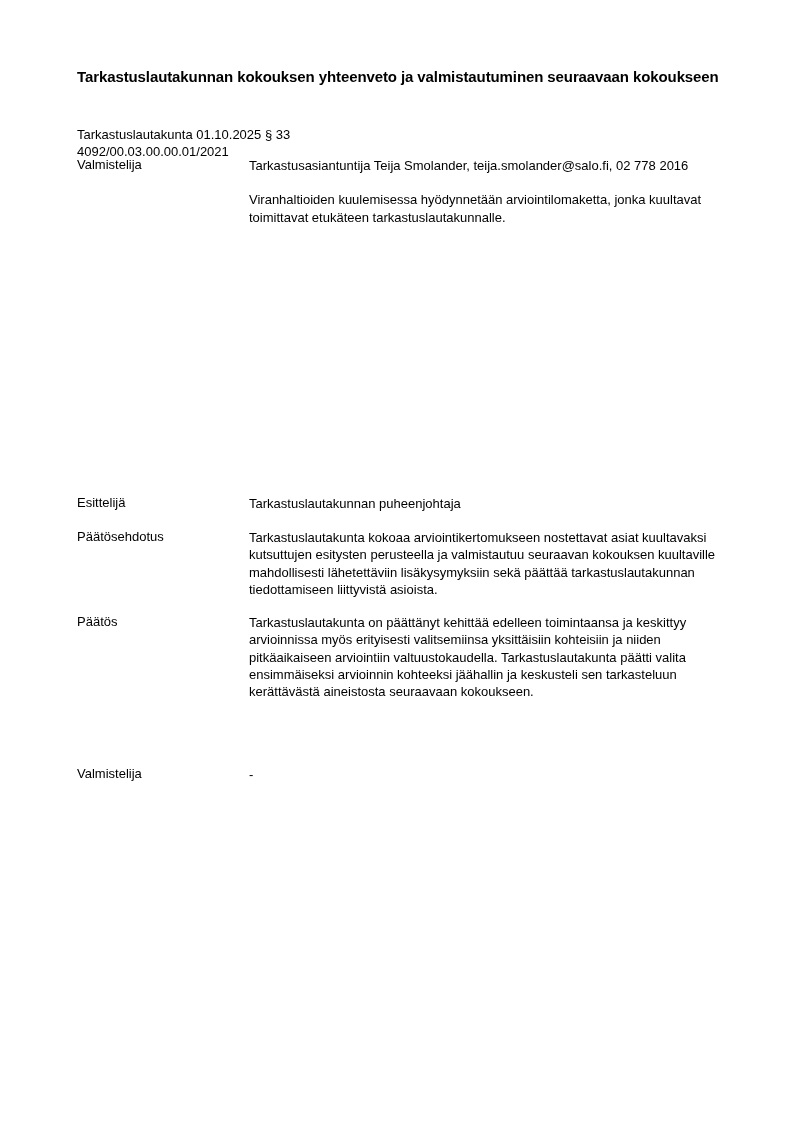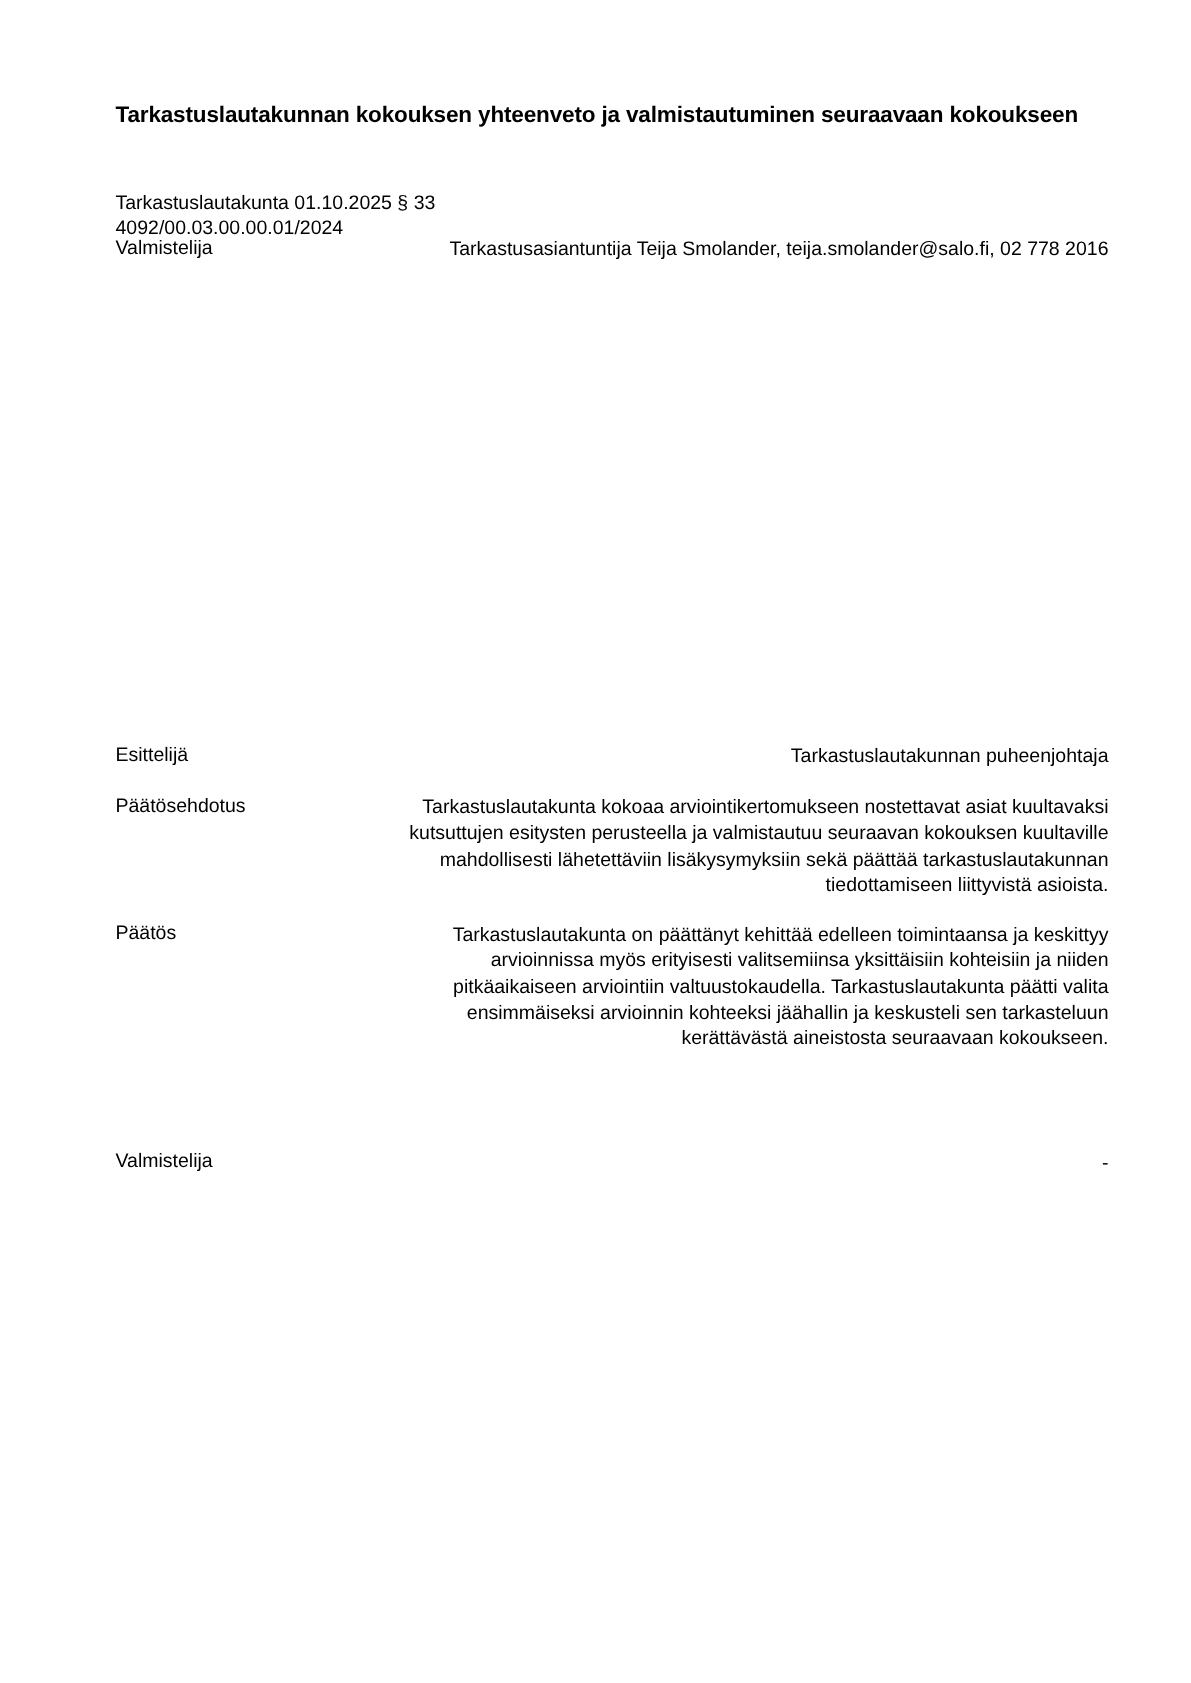--- a/index.html
+++ b/index.html
@@ -11,38 +11,39 @@
     .page { position: absolute; left: 77px; top: 0; width: 660px; }
     .title {
       position: absolute; left: 0; top: 68px; white-space: nowrap;
       font-weight: bold; font-size: 15px; letter-spacing: -0.1px;
     }
     .meta { position: absolute; left: 0; top: 104px; line-height: 16.5px; font-size: 13px; margin-top: 23px; }
     .meta div { white-space: nowrap; }
     .row { position: absolute; left: 0; width: 660px; }
     .label { position: absolute; left: 0; top: 0; white-space: nowrap; font-size: 13px; text-align: right; }
     .content { position: absolute; left: 172px; top: 0; width: 490px; font-size: 13px; line-height: 17.3px; }
-    .content p { margin: 0 0 17px 0; text-align: right; }
+    .content p { margin: 0 0 17px 0; }
     .content p:last-child { margin-bottom: 0; }
   </style>
 </head>
 <body>
 
 <div class="page">
   <div class="title">Tarkastuslautakunnan kokouksen yhteenveto ja valmistautuminen seuraavaan kokoukseen</div>
 
   <div class="meta">
     <div>Tarkastuslautakunta 01.10.2025 § 33</div>
-    <div>4092/00.03.00.00.01/2024</div>
+    <div>4092/00.03.00.00.01/2021</div>
   </div>
 
   <div class="row" style="top:157px;">
     <div class="label">Valmistelija</div>
     <div class="content">
       <p>Tarkastusasiantuntija Teija Smolander, teija.smolander@salo.fi, 02 778 2016</p>
+      <p>Viranhaltioiden kuulemisessa hyödynnetään arviointilomaketta, jonka kuultavat toimittavat etukäteen tarkastuslautakunnalle.</p>
     </div>
   </div>
 
   <div class="row" style="top:495px;">
     <div class="label">Esittelijä</div>
     <div class="content">
       <p>Tarkastuslautakunnan puheenjohtaja</p>
     </div>
   </div>
 

